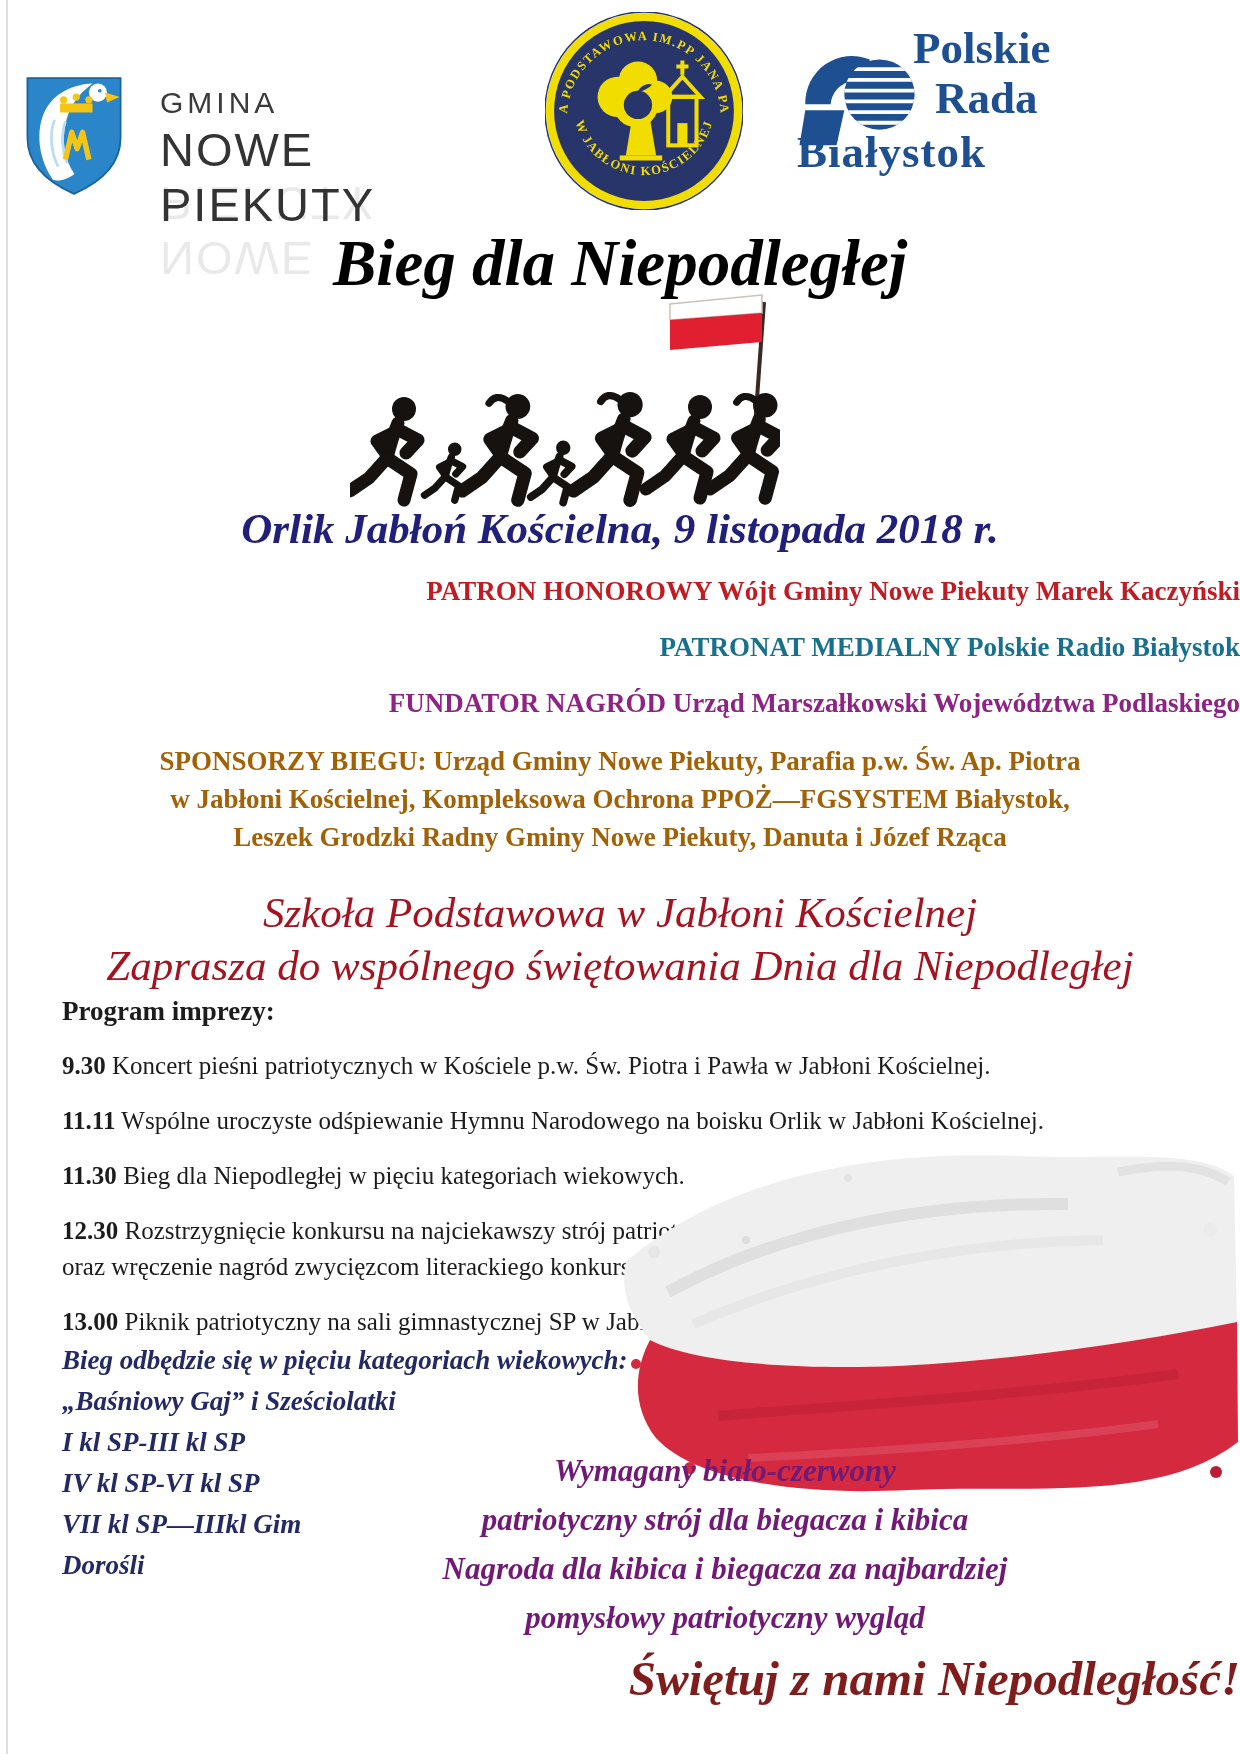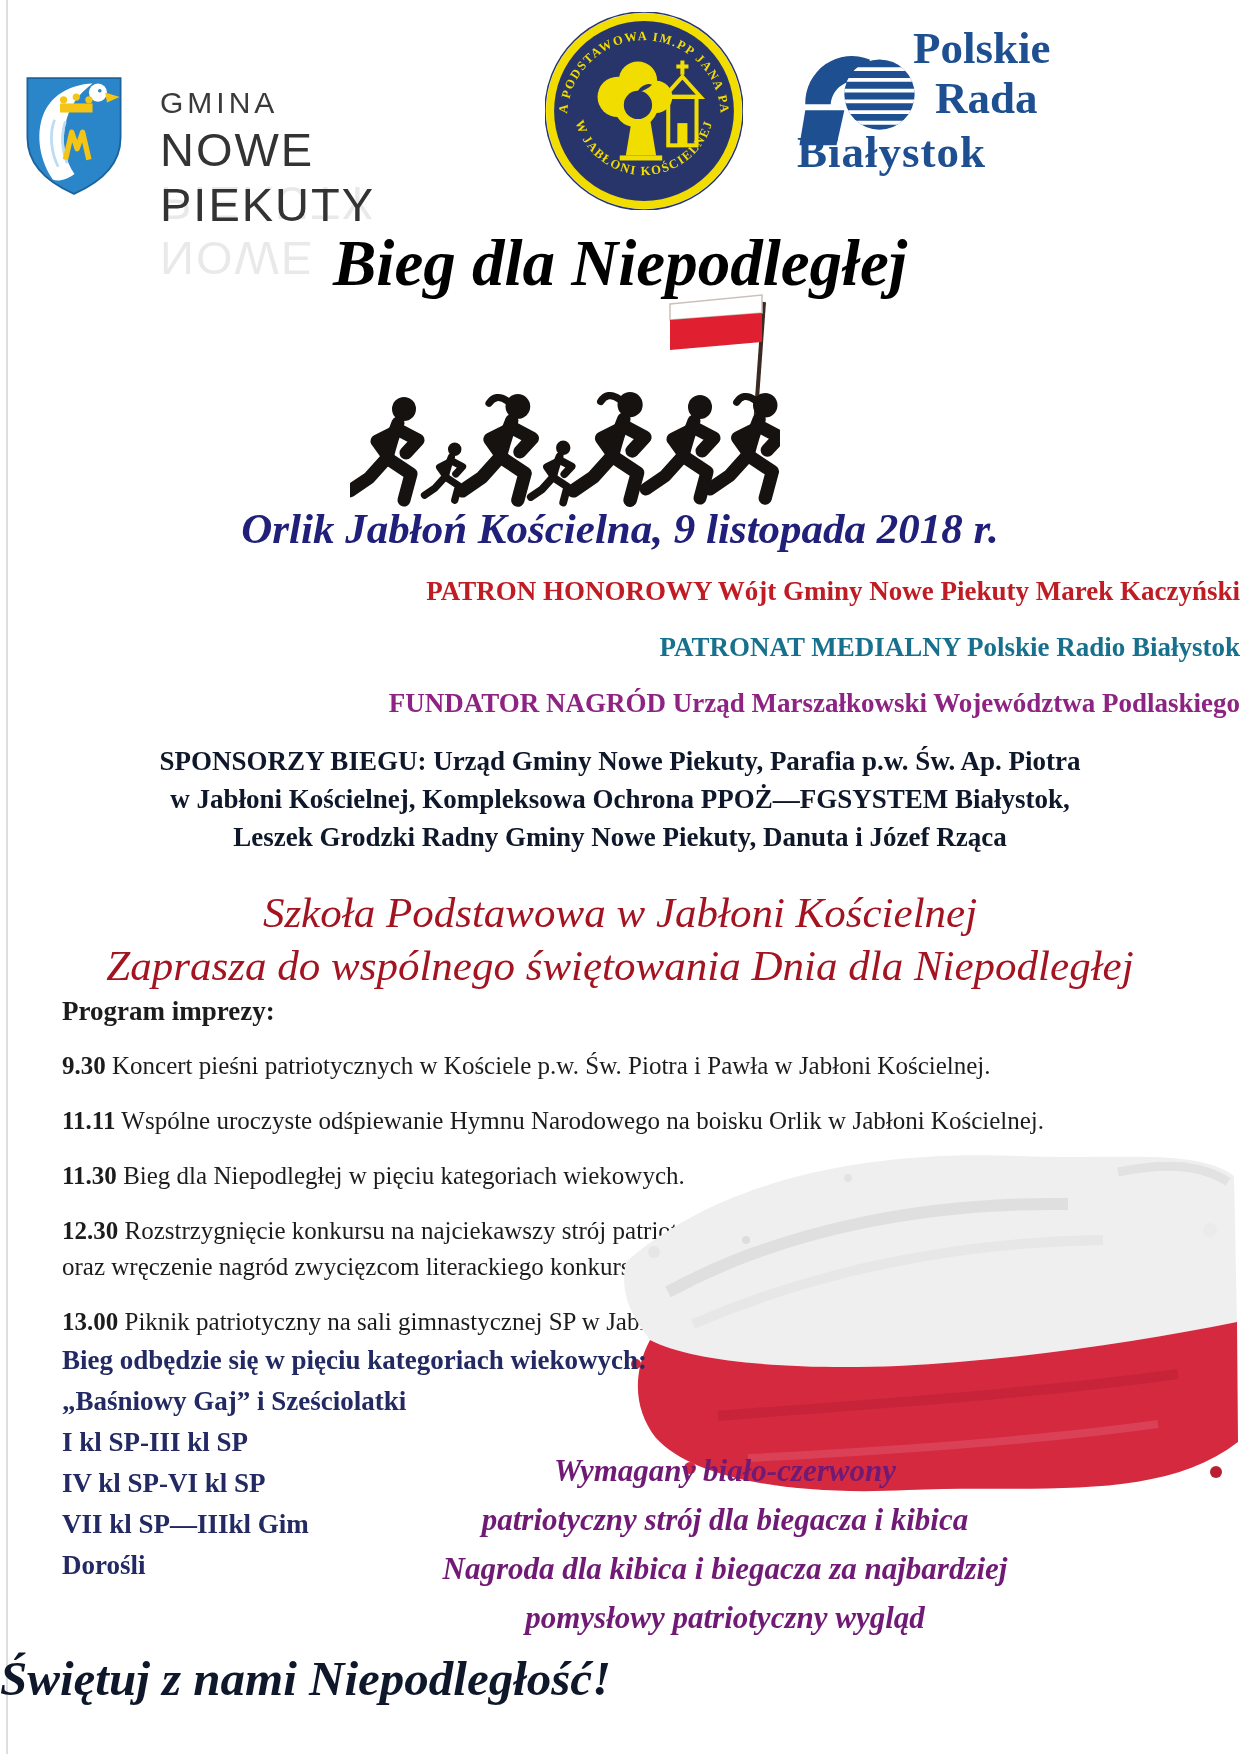--- a/index.html
+++ b/index.html
@@ -25,43 +25,43 @@
   
   .title{left:0;top:226px;width:100%;text-align:center;font-size:65px;font-weight:bold;font-style:italic;color:#000000;}
   .runners{left:350px;top:290px;width:430px;height:232px;}
   .date-line{left:0;top:504px;width:100%;text-align:center;font-size:43px;font-weight:bold;font-style:italic;color:#20207a;}
 
   
   .patron-line{left:0;width:100%;text-align:right;font-weight:bold;font-size:27px;}
   .patron-honorary{top:576px;color:#bf1c24;}
   .patron-media{top:632px;color:#17708d;}
   .patron-funder{top:688px;color:#8d2383;}
-  .sponsors{left:0;top:742px;width:100%;text-align:center;font-weight:bold;font-size:27px;line-height:38px;color:#0f172a;}
+  .sponsors{left:0;top:742px;width:100%;text-align:center;font-weight:bold;font-size:27px;line-height:38px;color:#a16207;}
 
   
   .invitation{left:0;top:886px;width:100%;text-align:center;font-style:italic;font-size:43px;line-height:53px;color:#a31320;}
 
   
   .program{left:62px;top:996px;width:1116px;color:#1c1c1c;}
   .program-heading{font-size:27px;font-weight:bold;margin-bottom:22px;}
   .prog-item{font-size:25px;margin-bottom:22px;line-height:33px;}
   .prog-time{font-weight:bold;}
   .prog-cont{margin-top:3px;}
 
   
-  .categories{left:62px;top:1340px;width:620px;color:#232a63;font-weight:bold;
+  .categories{left:62px;top:1340px;width:620px;color:#232a63;font-weight:bold;font-style:italic;
               font-size:27px;line-height:41px;}
 
   
   .flag-brush{left:598px;top:1112px;width:642px;height:398px;}
   .dress-code{left:330px;top:1446px;width:790px;text-align:center;color:#701a75;font-weight:bold;font-style:italic;
               font-size:31px;line-height:49px;z-index:5;}
 
   
-  .footer-line{left:0;top:1650px;width:100%;text-align:left;font-size:49px;font-weight:bold;font-style:italic;color:#0f172a;}
+  .footer-line{left:0;top:1650px;width:100%;text-align:right;font-size:49px;font-weight:bold;font-style:italic;color:#7f1d1d;}
 </style>
 </head>
 <body>
 
 <div class="poster">
   <div class="abs left-rule"></div>
 
   <div class="abs gmina-logo">
     <svg width="104" height="128" viewBox="0 0 115 140" style="position:absolute;left:0;top:14px;">
       <path d="M6,6 H109 V72 C109,104 85,122 57.5,134 C30,122 6,104 6,72 Z" fill="#2b86c9" stroke="#1b639c" stroke-width="2"></path>

